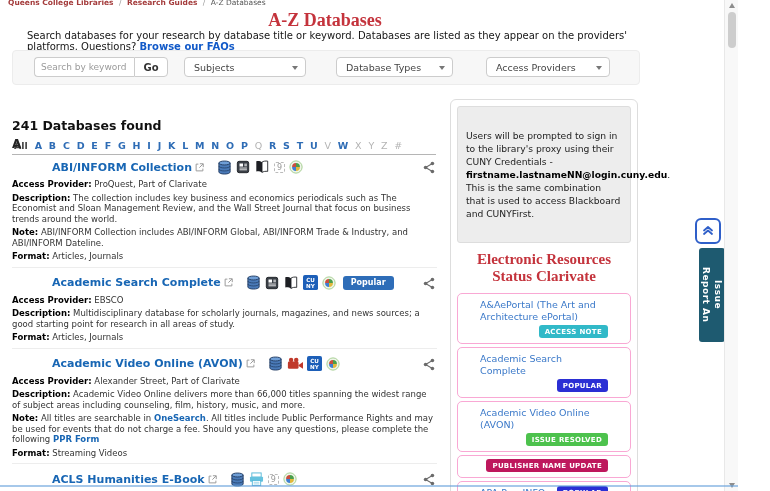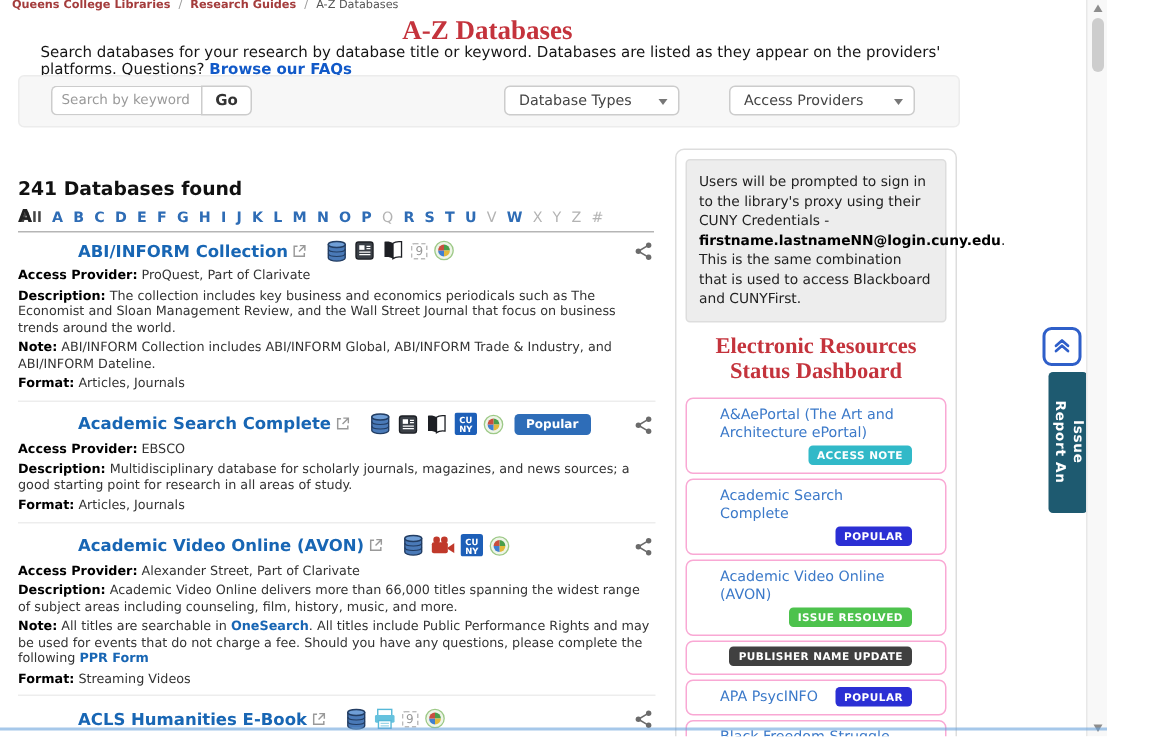--- a/index.html
+++ b/index.html
@@ -50,21 +50,21 @@
   .nine{font-size:8px;color:#999;border:1px dashed #bbb;border-radius:2px;padding:0 2px;line-height:9px;}
   .pop{background:#2e6db8;color:#fff;font-size:8px;font-weight:bold;padding:2.5px 8px;
        border-radius:3px;margin-left:7px;}
   .share{position:absolute;right:2px;top:7px;cursor:pointer;}
   .meta{font-size:8.5px;color:#333;line-height:10.5px;margin-top:3px;}
   .lab{font-weight:bold;color:#000;text-align:center;}
   .mlink{color:#1866b4;font-weight:bold;cursor:pointer;}
   
   .rpanel{position:absolute;left:450px;top:99px;width:188px;height:398px;border:1px solid #ddd;
           border-radius:6px;padding:6px;box-sizing:border-box;background:#fff;}
-  .proxy{background:#ededed;border:1px solid #ddd;border-radius:3px;padding:8px 8px;
+  .proxy{background:#ededed;border:1px solid #ddd;border-radius:3px;padding:22px 8px;
          font-size:9.2px;line-height:13px;color:#222;}
   .proxy b{color:#000;}
   .dash-title{font-family:"Liberation Serif",serif;font-weight:bold;font-size:15px;color:#c4333c;
               text-align:center;margin:8px 2px 8px;line-height:17px;}
   .card{border:1px solid #f9a8d4;border-radius:5px;padding:3px 22px;margin-bottom:3px;
         display:flex;flex-wrap:wrap;align-items:flex-end;font-size:9.5px;min-height:14px;}
   .clabel{color:#3b79c9;line-height:12px;margin:2px 4px 2px 0;cursor:pointer;}
   .badge{margin-left:auto;color:#fff;font-size:7px;font-weight:bold;letter-spacing:.3px;
          padding:2.5px 6px;border-radius:3px;white-space:nowrap;margin-bottom:2px;}
   
@@ -99,20 +99,24 @@
 
   <div class="pg-title">A-Z Databases</div>
   <div class="intro">
     <span>Search databases for your research by database title or keyword. Databases are listed as they appear on the providers' platforms. Questions?</span>
     <span class="faq">Browse our FAQs</span>
   </div>
 
   <div class="spanel">
     <input class="sinput" type="text" placeholder="Search by keyword or title" style="">
     <div class="go">Go</div>
+    <div class="sel sel1">
+      <span>Subjects</span>
+      <span class="caret"></span>
+    </div>
     <div class="sel sel2">
       <span>Database Types</span>
       <span class="caret"></span>
     </div>
     <div class="sel sel3">
       <span>Access Providers</span>
       <span class="caret"></span>
     </div>
   </div>
 
@@ -364,36 +368,36 @@
             </span>
           </span>
         </div>
       </div>
     </div>
 
   <div class="rpanel">
     <div class="proxy">
       <span>Users will be prompted to sign in to the library's proxy using their CUNY Credentials - </span><b>firstname.lastnameNN@login.cuny.edu</b><span>. This is the same combination that is used to access Blackboard and CUNYFirst.</span>
     </div>
-    <div class="dash-title">Electronic Resources Status Dashboard</div>
+    <div class="dash-title">Electronic Resources Status Clarivate</div>
     <div id="cards">
         <div class="card">
           <span class="clabel">A&amp;AePortal (The Art and Architecture ePortal)</span>
           <span class="badge" style="background: rgb(49, 185, 200);">ACCESS NOTE</span>
         </div>
         <div class="card">
           <span class="clabel">Academic Search Complete</span>
           <span class="badge" style="background: rgb(43, 47, 212);">POPULAR</span>
         </div>
         <div class="card">
           <span class="clabel">Academic Video Online (AVON)</span>
           <span class="badge" style="background: rgb(77, 194, 77);">ISSUE RESOLVED</span>
         </div>
         <div class="card">
-          <span class="badge" style="background: #404040;">PUBLISHER NAME UPDATE</span>
+          <span class="badge" style="background: #be185d;">PUBLISHER NAME UPDATE</span>
         </div>
         <div class="card">
           <span class="clabel">APA PsycINFO</span>
           <span class="badge" style="background: rgb(43, 47, 212);">POPULAR</span>
         </div>
         <div class="card">
           <span class="clabel">Black Freedom Struggle in the United States</span>
         </div>
       </div>
   </div>

